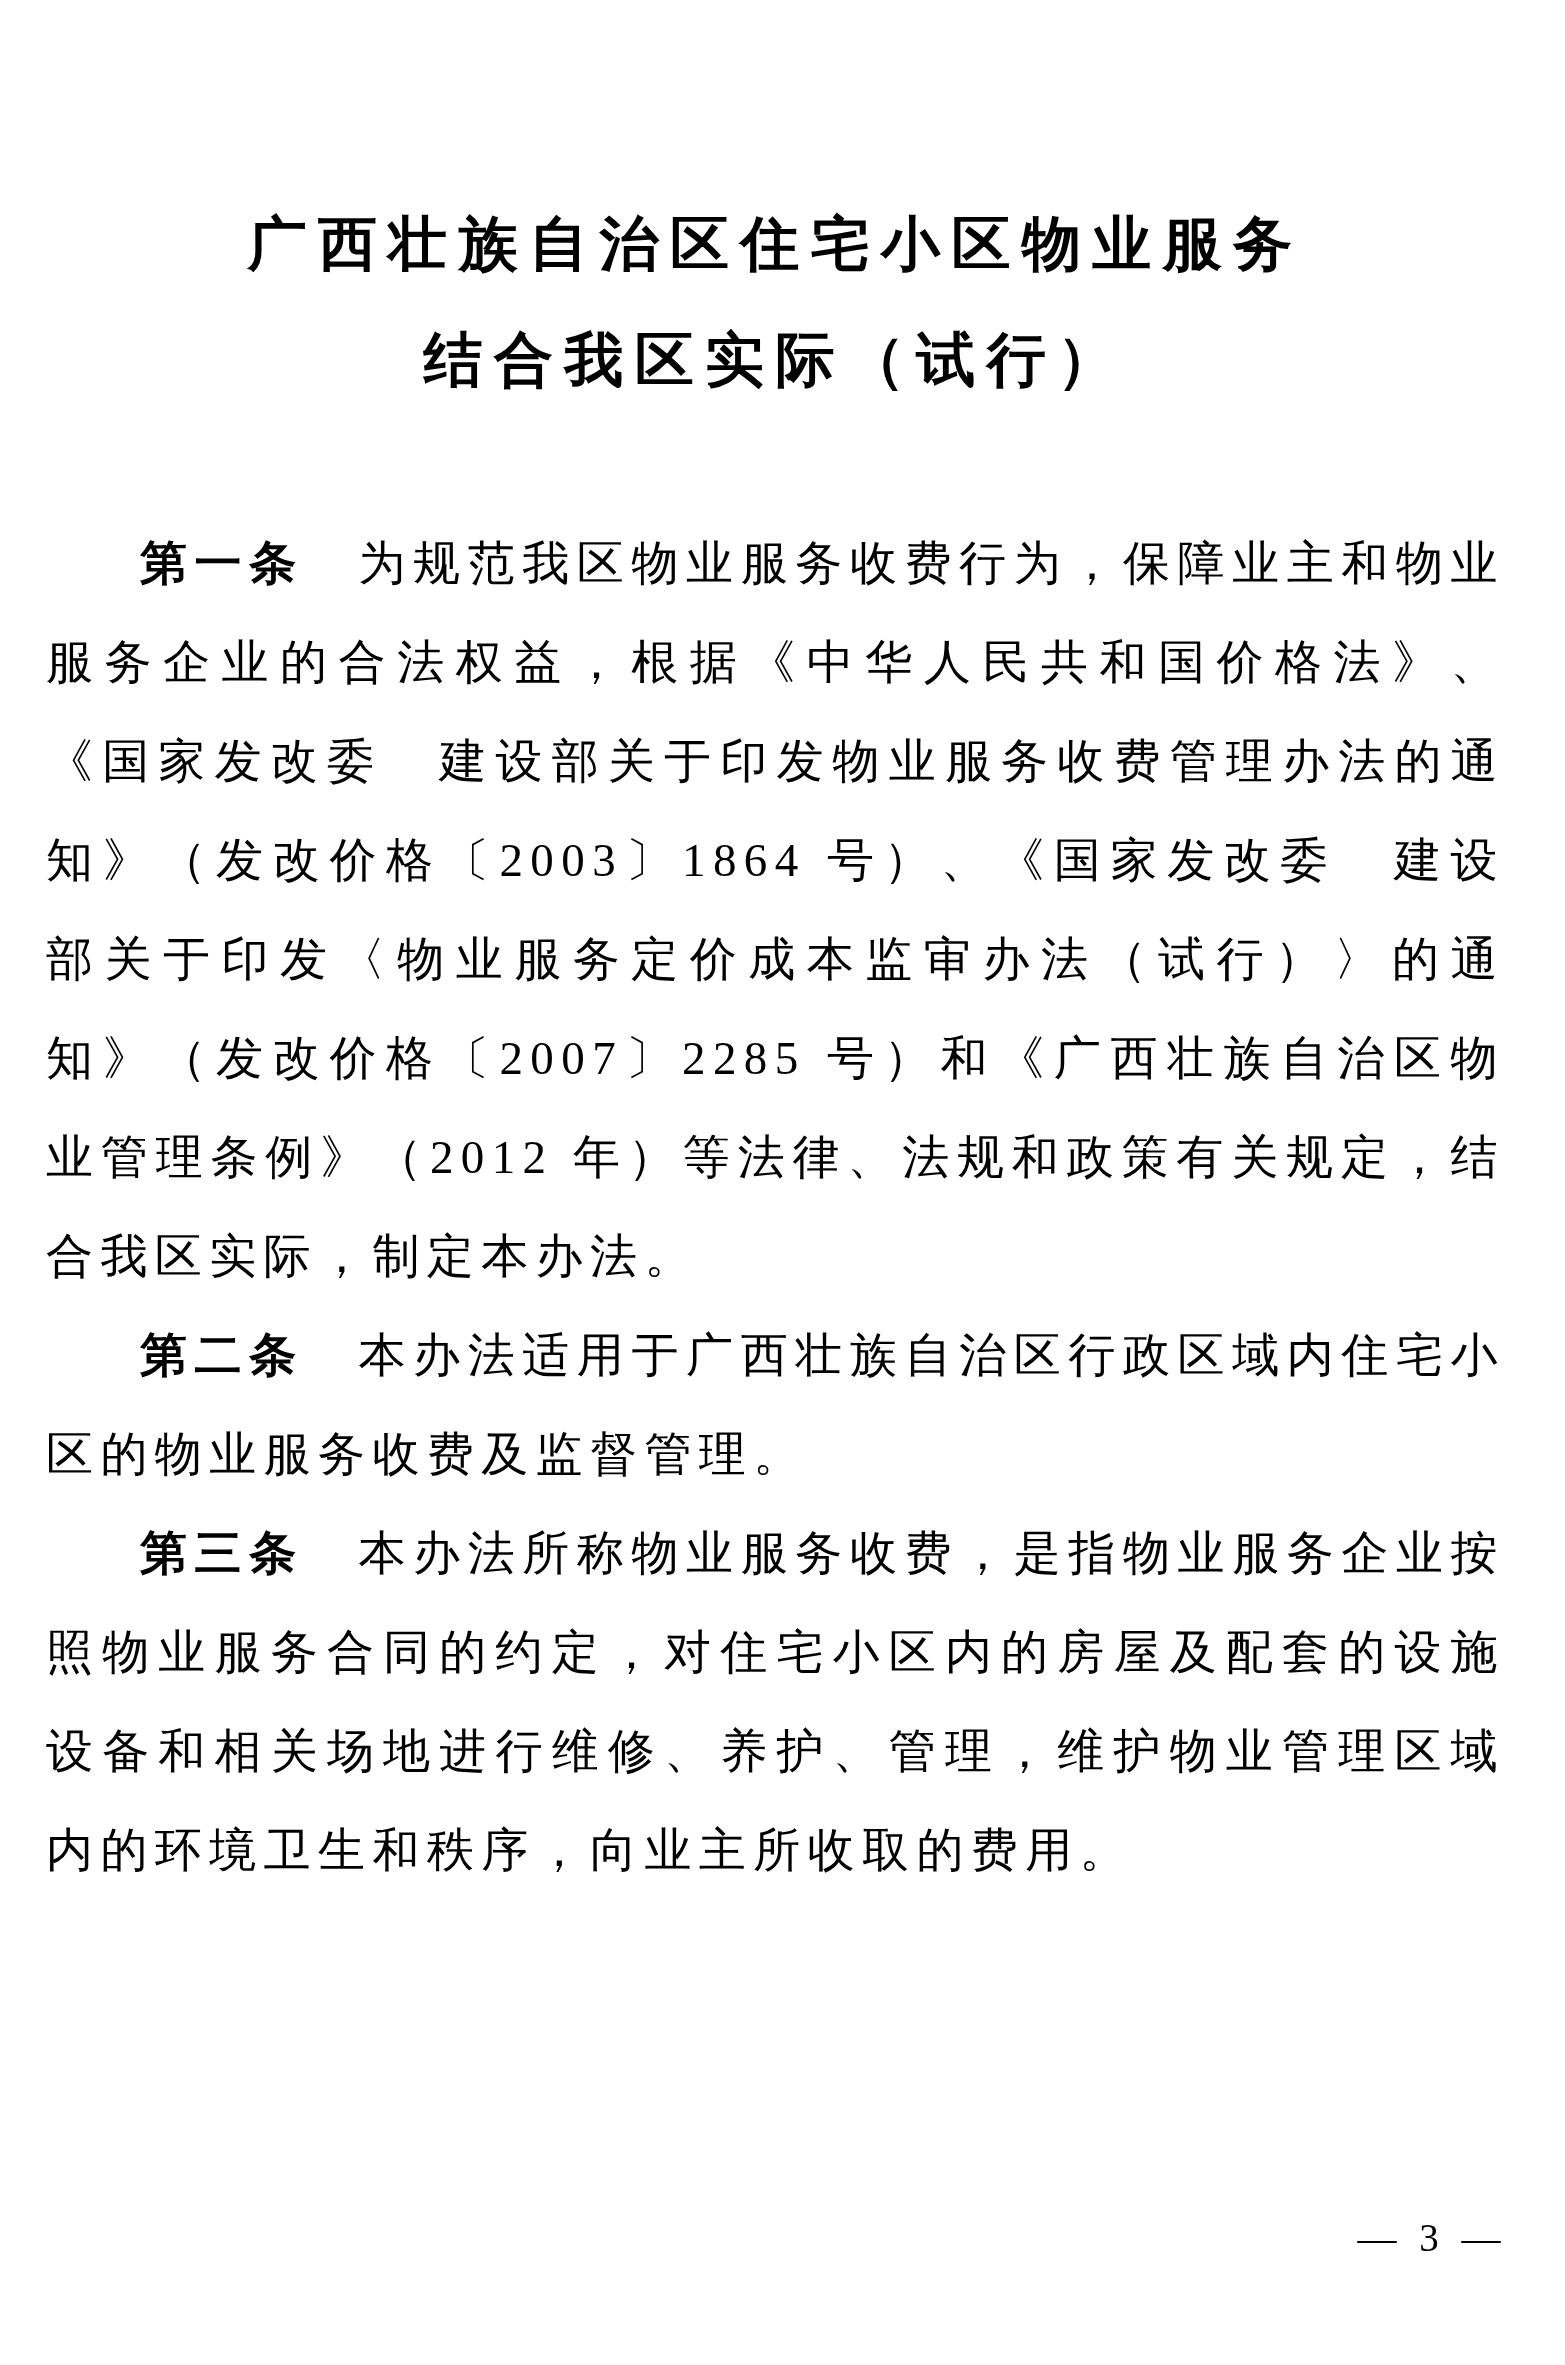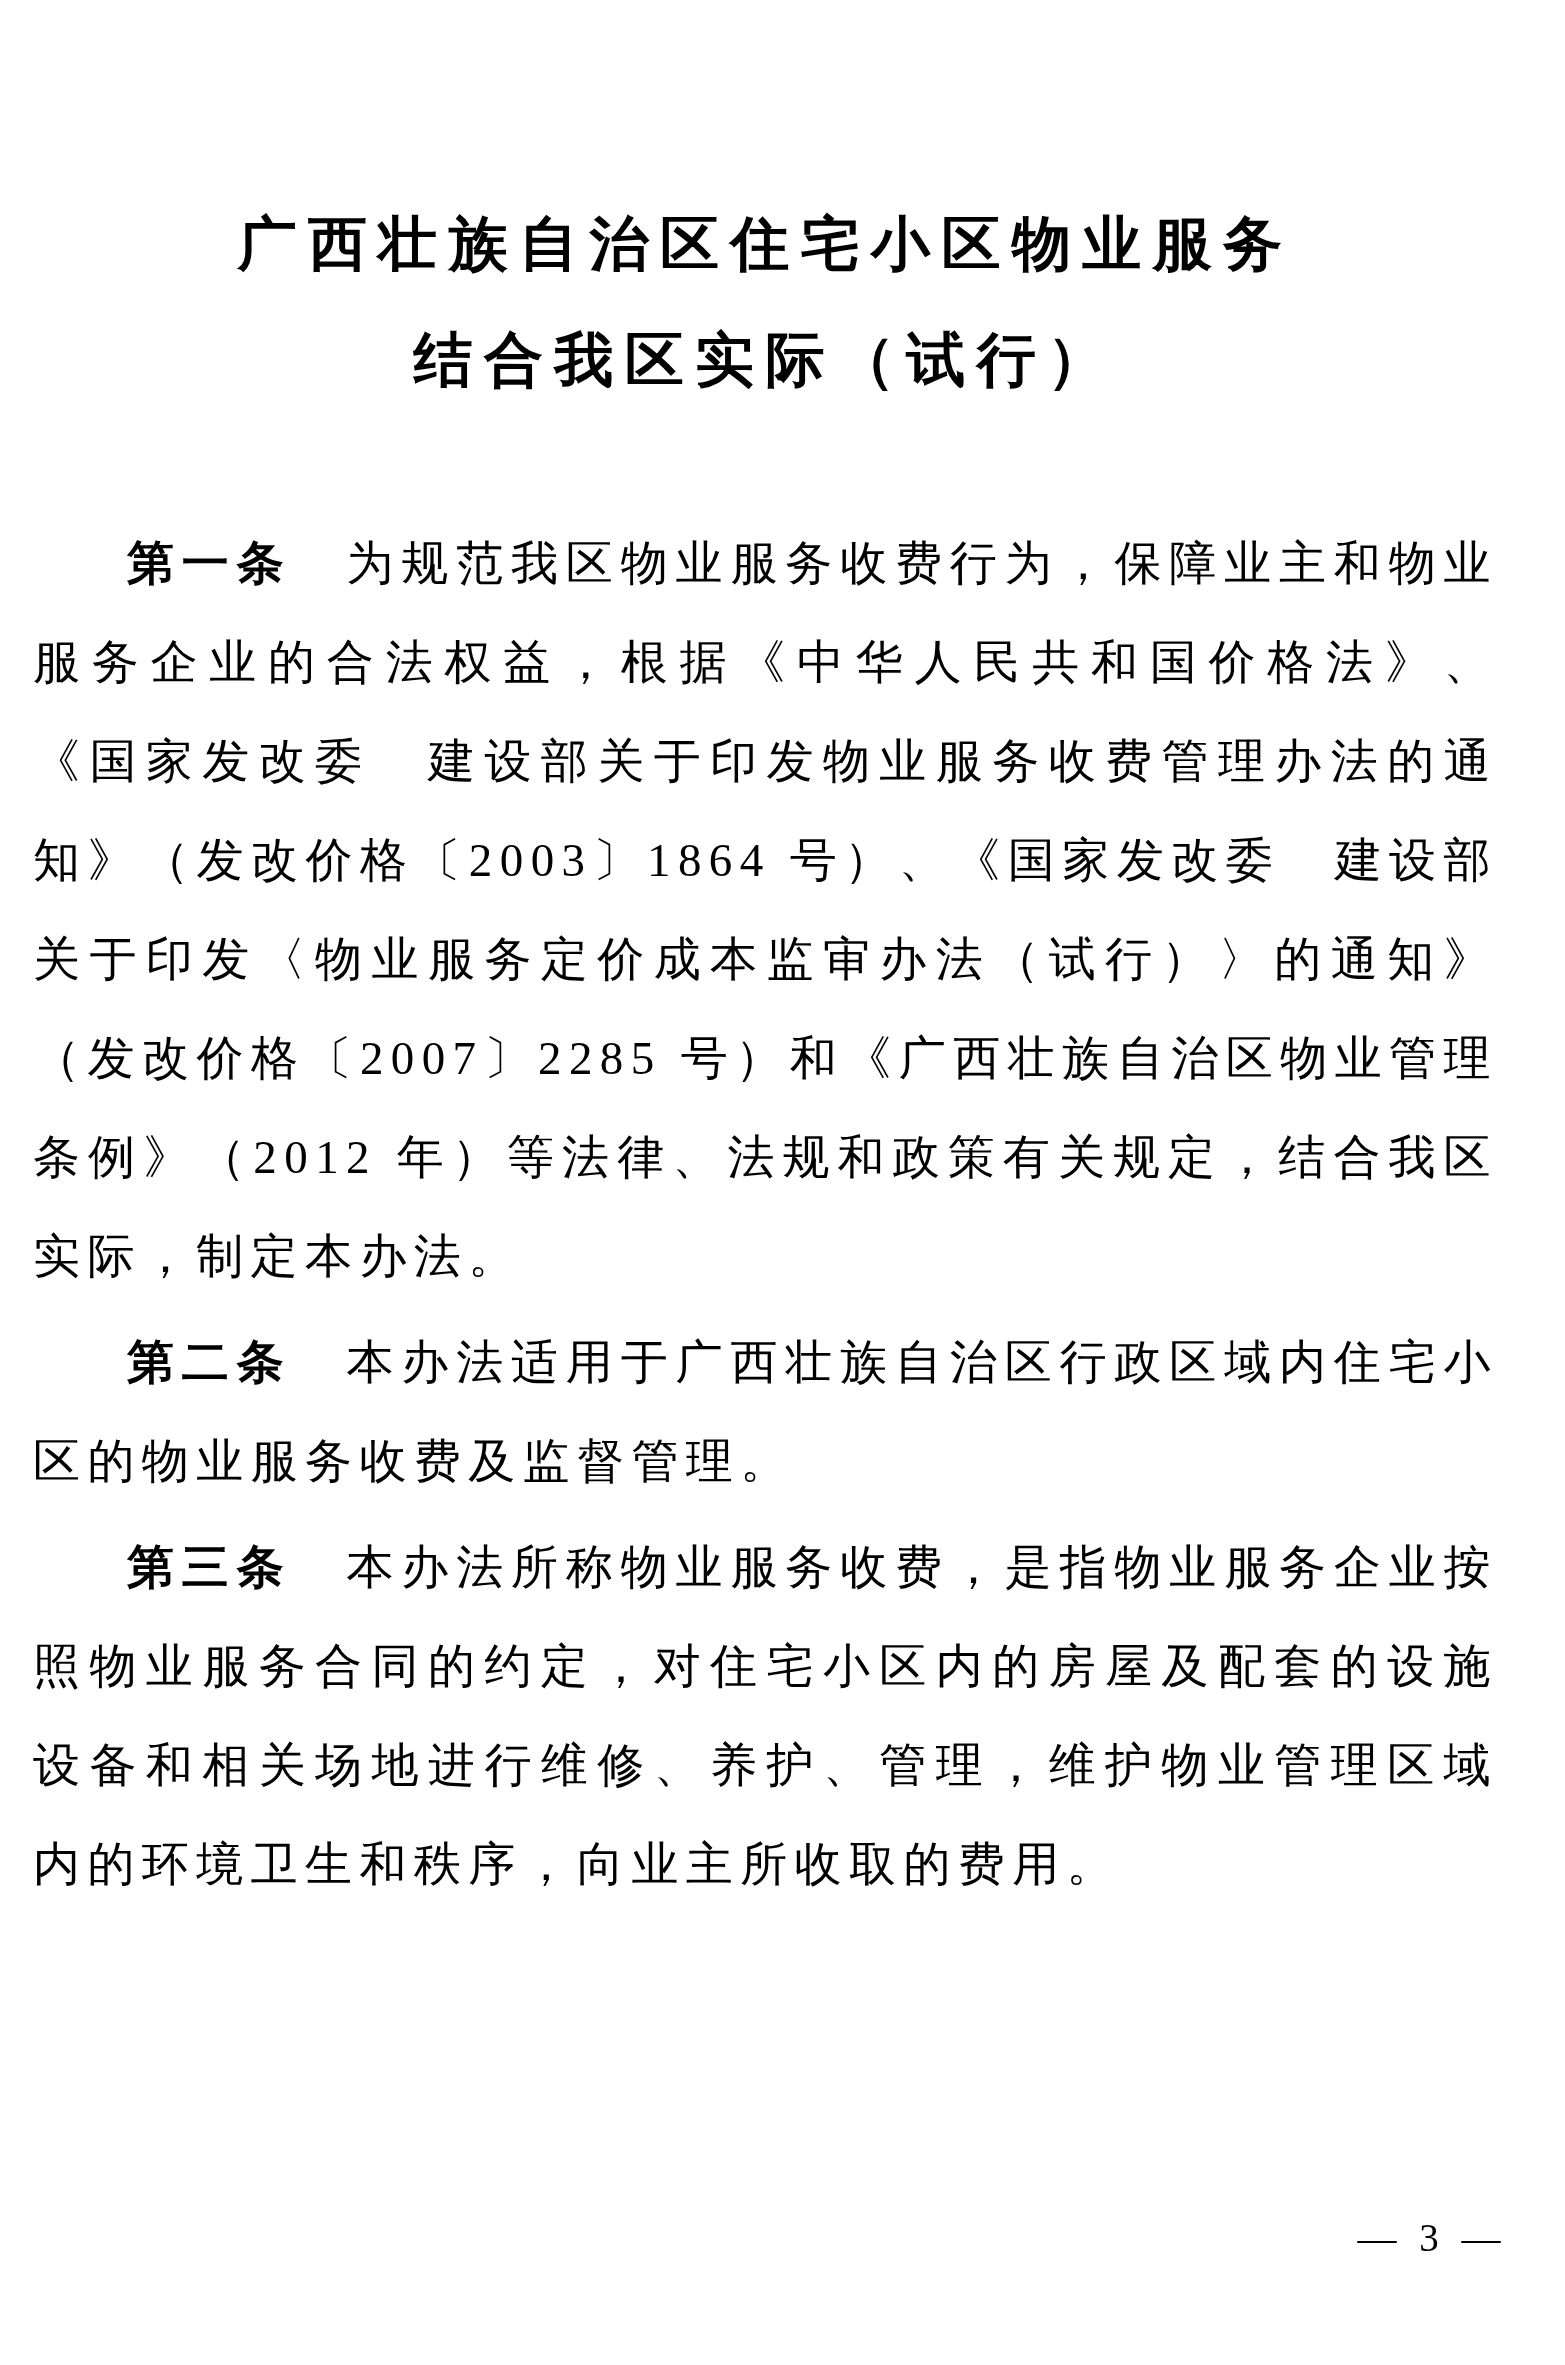--- a/index.html
+++ b/index.html
@@ -8,21 +8,21 @@
     background: #ffffff;
   }
   .page {
     position: relative;
     width: 1565px;
     height: 2366px;
     margin: 0 auto;
     background: #ffffff;
     color: #000000;
     box-sizing: border-box;
-    padding: 186px 60px 0 26px;
+    padding: 186px 60px 0 46px;
     font-family: "Liberation Serif", "DejaVu Serif", serif;
     overflow: hidden;
   }
   .title {
     margin: 0 0 96px 0;
     text-align: center;
     font-weight: bold;
     font-size: 59px;
     line-height: 116px;
     letter-spacing: 11.4px;
@@ -32,21 +32,21 @@
     white-space: nowrap;
   }
   .doc-body {
     font-size: 47px;
     line-height: 99px;
     letter-spacing: 7.4px;
     text-align: justify;
     text-justify: inter-character;
   }
   .doc-body p.article {
-    margin: 7px;
+    margin: 0;
     text-indent: 2em;
     font-weight: 400;
     font-family: Liberation Serif, serif;
   }
   .doc-body .article-label {
     font-weight: bold;
   }
   .footer {
     position: absolute;
     right: 58px;

